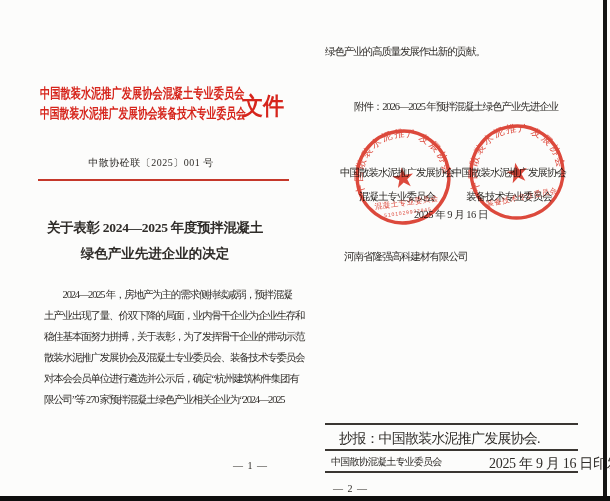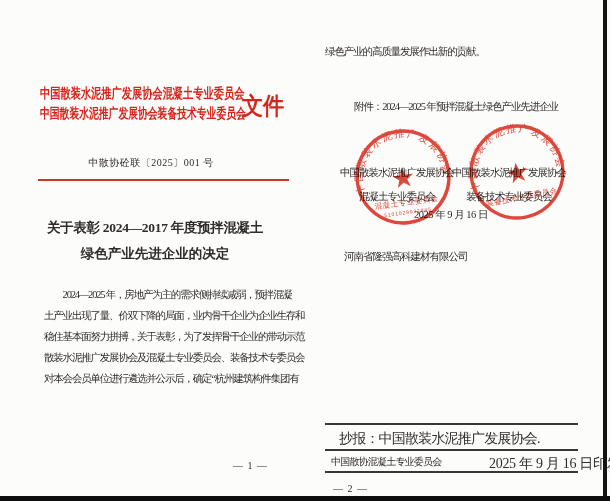--- a/index.html
+++ b/index.html
@@ -61,40 +61,41 @@
 
 <div class="canvas">
 
   <section>
     <div class="abs red" id="hdr1">中国散装水泥推广发展协会混凝土专业委员会</div>
     <div class="abs red" id="hdr2">中国散装水泥推广发展协会装备技术专业委员会</div>
     <div class="abs red" id="hdrmark">文件</div>
     <div class="abs serif" id="docno">中散协砼联〔2025〕001 号</div>
     <div class="abs" id="redrule"></div>
 
-    <div class="abs serif" id="title1">关于表彰 2024—2017 年度预拌混凝土</div>
+    <div class="abs serif" id="title1">关于表彰 2024—2025 年度预拌混凝土</div>
     <div class="abs serif" id="title2">绿色产业先进企业的决定</div>
 
     <div class="abs serif" id="body1">
       <div class="bl">　　2024—2025 年，房地产为主的需求侧持续减弱，预拌混凝</div>
       <div class="bl">土产业出现了量、价双下降的局面，业内骨干企业为企业生存和</div>
       <div class="bl">稳住基本面努力拼搏，关于表彰，为了发挥骨干企业的带动示范</div>
       <div class="bl">散装水泥推广发展协会及混凝土专业委员会、装备技术专委员会</div>
       <div class="bl">对本会会员单位进行遴选并公示后，确定“杭州建筑构件集团有</div>
+      <div class="bl">限公司”等 270 家预拌混凝土绿色产业相关企业为“2024—2025</div>
     </div>
 
     <div class="abs serif" id="pageno1">— 1 —</div>
   </section>
 
   <section>
     <div class="abs serif" id="para2">
       <div class="bl">绿色产业的高质量发展作出新的贡献。</div>
     </div>
 
-    <div class="abs serif" id="attach">附件：2024—2025 年预拌混凝土绿色产业先进企业</div>
+    <div class="abs serif" id="attach">附件：2026—2025 年预拌混凝土绿色产业先进企业</div>
 
     <div class="abs serif signline" id="org1a">中国散装水泥推广发展协会</div>
     <div class="abs serif signline" id="org1b">混凝土专业委员会</div>
     <div class="abs serif signline" id="org2a">中国散装水泥推广发展协会</div>
     <div class="abs serif signline" id="org2b">装备技术专业委员会</div>
     <div class="abs serif" id="signdate">2025 年 9 月 16 日</div>
 
     <svg class="abs stamp" id="stamp1" width="102" height="102" viewBox="0 0 120 120">
       <circle cx="60" cy="60" r="54" fill="none" stroke="#dd3a2c" stroke-width="4"></circle>
       <defs>

